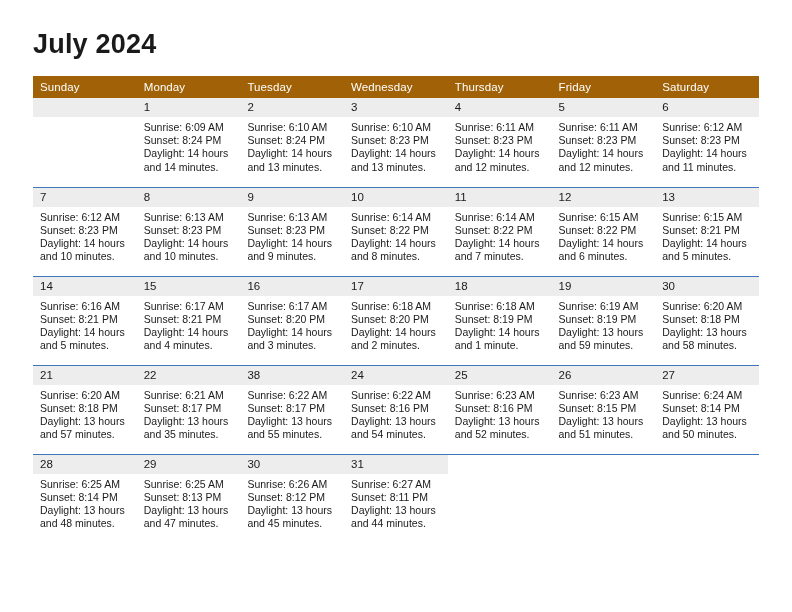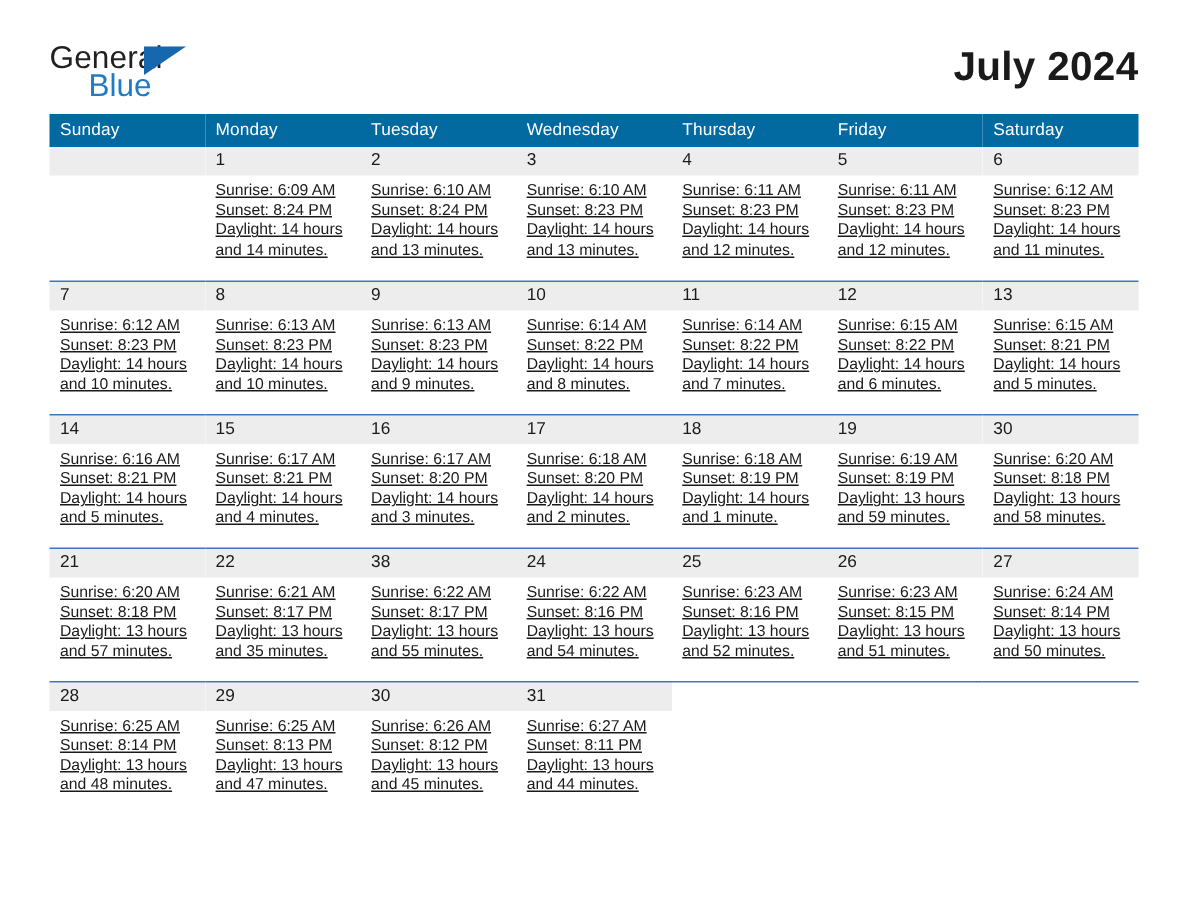--- a/index.html
+++ b/index.html
@@ -86,21 +86,21 @@
     width: 726px;
   }
 
   table.cal {
     width: 726px;
     border-collapse: collapse;
     table-layout: fixed;
   }
 
   thead th {
-    background: #0369a1;
+    background: #a16207;
     color: #ffffff;
     font-size: 11.5px;
     font-weight: normal;
     text-align: left;
     padding: 5px 0 5px 7px;
     height: 22px;
     letter-spacing: 0.1px;
   }
 
   tbody td {
@@ -123,37 +123,31 @@
   .daynum.blank { color: transparent; }
 
   td.empty .daynum { background: #ededed; }
   td.empty.trailing .daynum { background: #ffffff; }
 
   .info {
     padding: 4px 6px 0 7px;
     font-size: 10.5px;
     line-height: 13.2px;
     color: #1a1a1a;
-    text-decoration: underline;
   }
   .info div { white-space: nowrap; }
   .info .dl { white-space: normal; }
 </style>
 </head>
 <body>
 
 <div class="page">
 
   <div class="top">
 
-    <div class="logo">
-      <span class="logo-general">General</span>
-      <span class="logo-tri"></span>
-      <span class="logo-blue">Blue</span>
-    </div>
 
     <div class="titles">
       <div class="cal-title">July 2024</div>
     </div>
 
   </div>
 
   <div class="calendar">
     <table class="cal">
       <thead>

